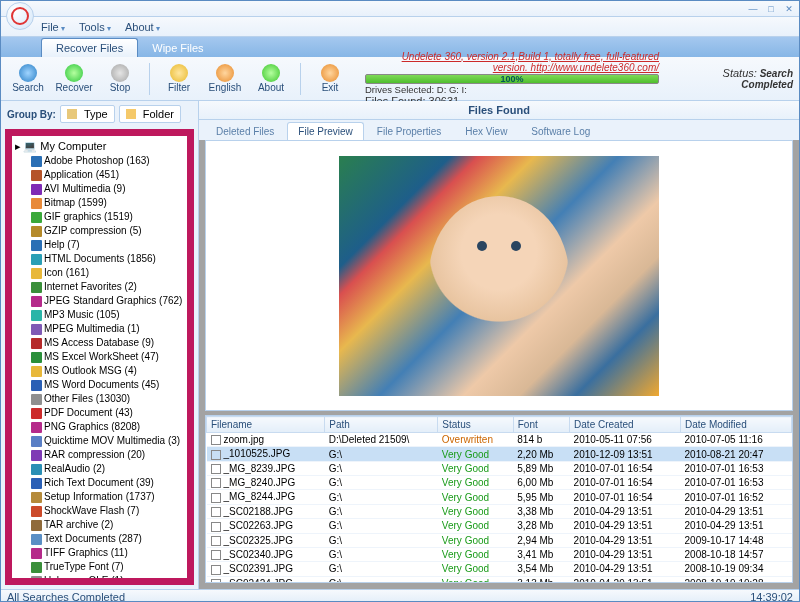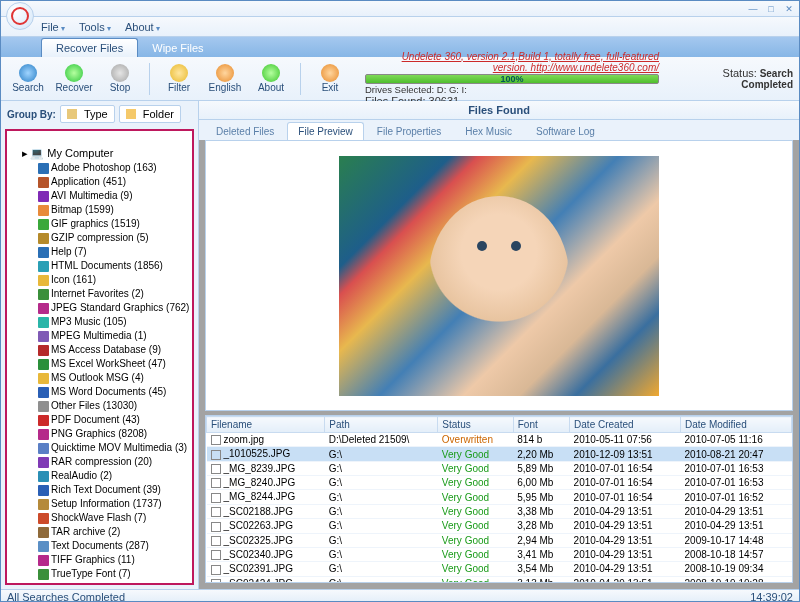--- a/index.html
+++ b/index.html
@@ -17,28 +17,28 @@
 .toolbar { height: 44px; background: linear-gradient(#f6f9fd,#e8f1fb); border-bottom: 1px solid #b8d1ec; display: flex; align-items: center; padding: 0 6px; gap: 4px; }
 .tbtn { display: flex; flex-direction: column; align-items: center; justify-content: center; width: 42px; height: 38px; border: 1px solid transparent; border-radius: 3px; cursor: pointer; }
 .tbtn .ic { width: 18px; height: 18px; border-radius: 50%; }
 .tbtn .lbl { font-size: 10px; color: #2a4f7a; }
 .sep { width: 1px; height: 32px; background: #b8d1ec; margin: 0 4px; }
 .progresswrap { flex: 1; margin: 16px 10px; }
 .verlink { color: #cc2a2a; text-decoration: underline; font-style: italic; font-size: 10px; display:block; text-align:right;}
 .pbar { height: 10px; background: linear-gradient(#7ed957,#4fbf2e); border: 1px solid #888; border-radius: 2px; position: relative; margin-top:1px;}
 .pbar span { position: absolute; left: 50%; top: -1px; transform: translateX(-50%); font-size: 9px; color: #055; font-weight: bold;}
 .pinfo { font-size: 9.5px; color: #333; }
-.status { text-align: right; font-size: 10px; color: #333; width:120px;}
+.status { text-align: right; font-size: 10px; color: #333; width:120px;font-style:italic;}
 .status b{font-size:10px;}
 .main { display: flex; height: 488px; }
 .side { width: 198px; background: #eaf2fb; border-right: 1px solid #b8d1ec; display: flex; flex-direction: column; }
 .groupby { display: flex; align-items: center; padding: 4px 6px; gap: 4px; }
 .groupby b { color: #2a4f7a; font-size: 10px; }
 .gb { padding: 2px 6px; border: 1px solid #b8d1ec; background: #fff; border-radius: 2px; cursor: pointer; font-size: 10px; display:flex; align-items:center; gap:7px;}
-.tree { background: #fff; border: 2px solid #be185d; margin: 2px 4px 4px 4px; flex: 1; overflow-y: auto; padding: 15px; }
+.tree { background: #fff; border: 7px solid #be185d; margin: 2px 4px 4px 4px; flex: 1; overflow-y: auto; padding: 3px; }
 .tree .root { color: #000; padding: 1px 0; }
 .tree .root::before { content: "▸ 💻 "; }
 .tree .leaf { padding: 0px 0 0px 16px; color: #000; white-space: nowrap; line-height:14px; font-size:10px;}
 .tree .leaf .fi { display: inline-block; width: 11px; height: 11px; margin-right: 2px; vertical-align: middle; border-radius:1px;}
 .content { flex: 1; display: flex; flex-direction: column; background: #a3a3a3; }
 .ffhdr { text-align: center; font-weight: bold; color: #2a4f7a; padding: 3px; border-bottom: 1px solid #b8d1ec; background: linear-gradient(#f6f9fd,#e8f1fb); font-size:11px;}
 .subtabs { display: flex; background: #eaf2fb; padding: 2px 6px 0 6px; gap: 2px; }
 .stab { padding: 3px 10px; color: #5a7fa8; cursor: pointer; border: 1px solid transparent; border-bottom: none; border-radius: 3px 3px 0 0; font-size:10px;}
 .stab.active { background: #fff; border-color: #b8d1ec; color: #2a4f7a; }
 .preview { flex: 1; background: #fff; margin: 0 6px; border: 1px solid #b8d1ec; display: flex; align-items: center; justify-content: center; }
@@ -173,21 +173,21 @@
         </div>
     </div>
   </div>
 
   <div class="content">
     <div class="ffhdr">Files Found</div>
     <div class="subtabs">
       <div class="stab">Deleted Files</div>
       <div class="stab active">File Preview</div>
       <div class="stab">File Properties</div>
-      <div class="stab">Hex Music</div>
+      <div class="stab">Hex View</div>
       <div class="stab">Software Log</div>
     </div>
     <div class="preview">
       <div class="previmg">
           <div class="baby"></div>
         </div>
     </div>
     <div class="filelist">
       <table>
         <thead>

